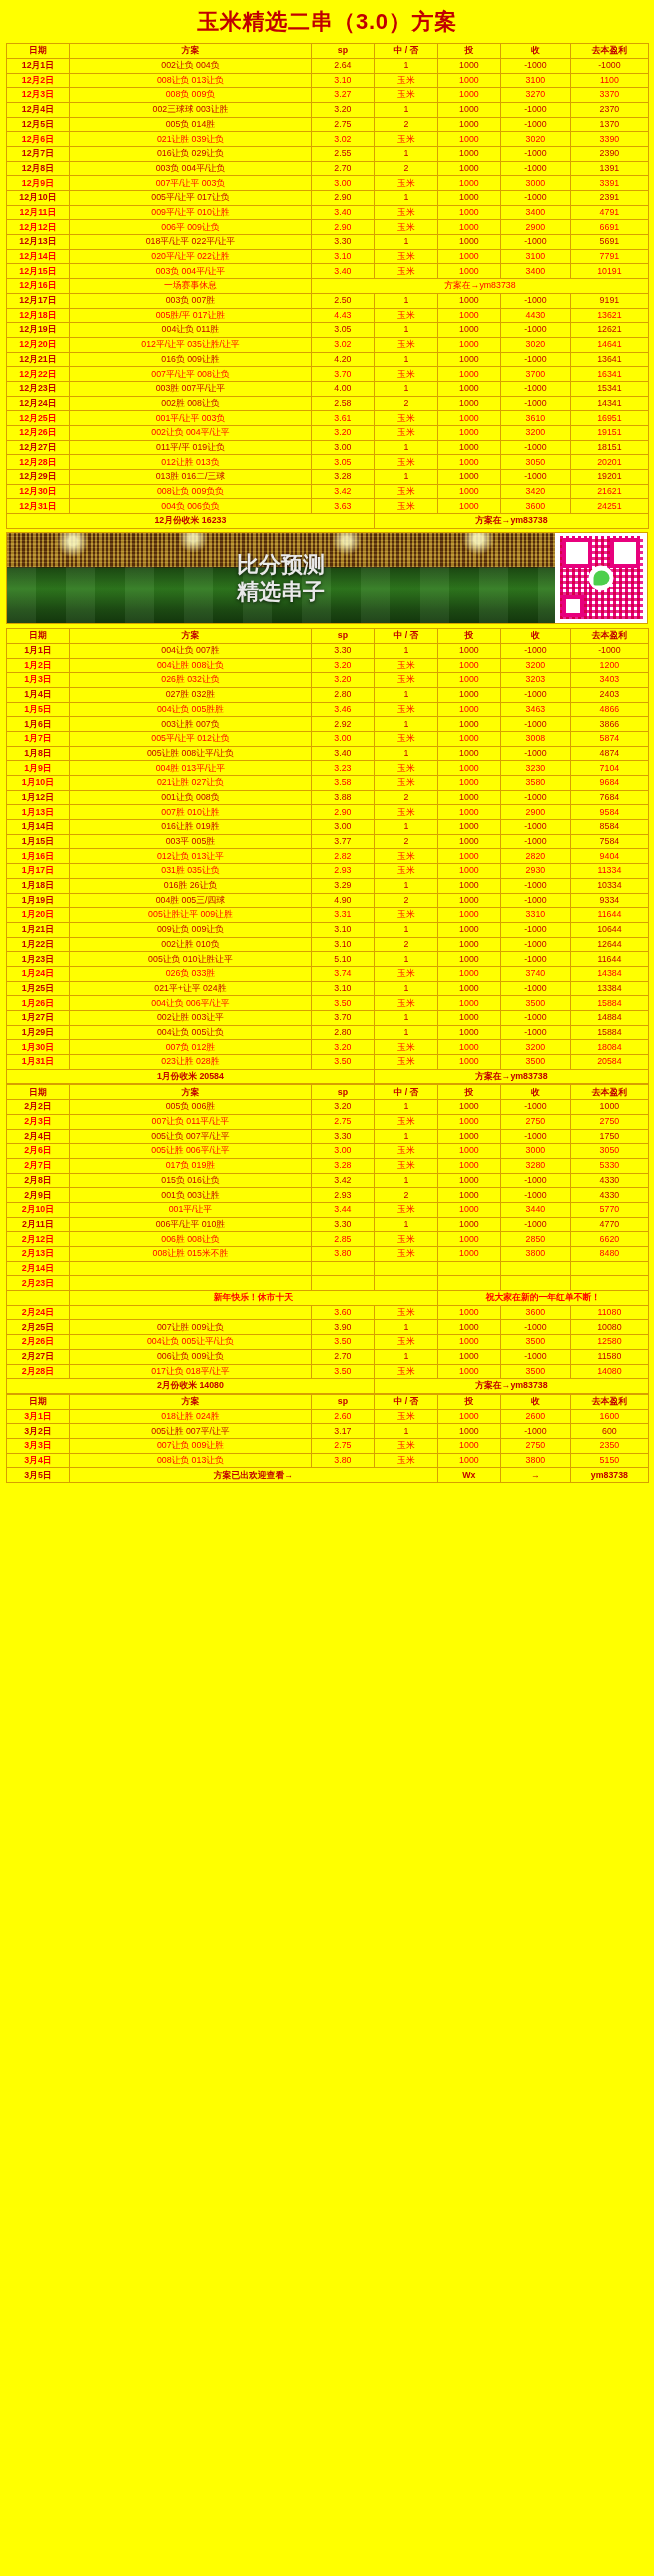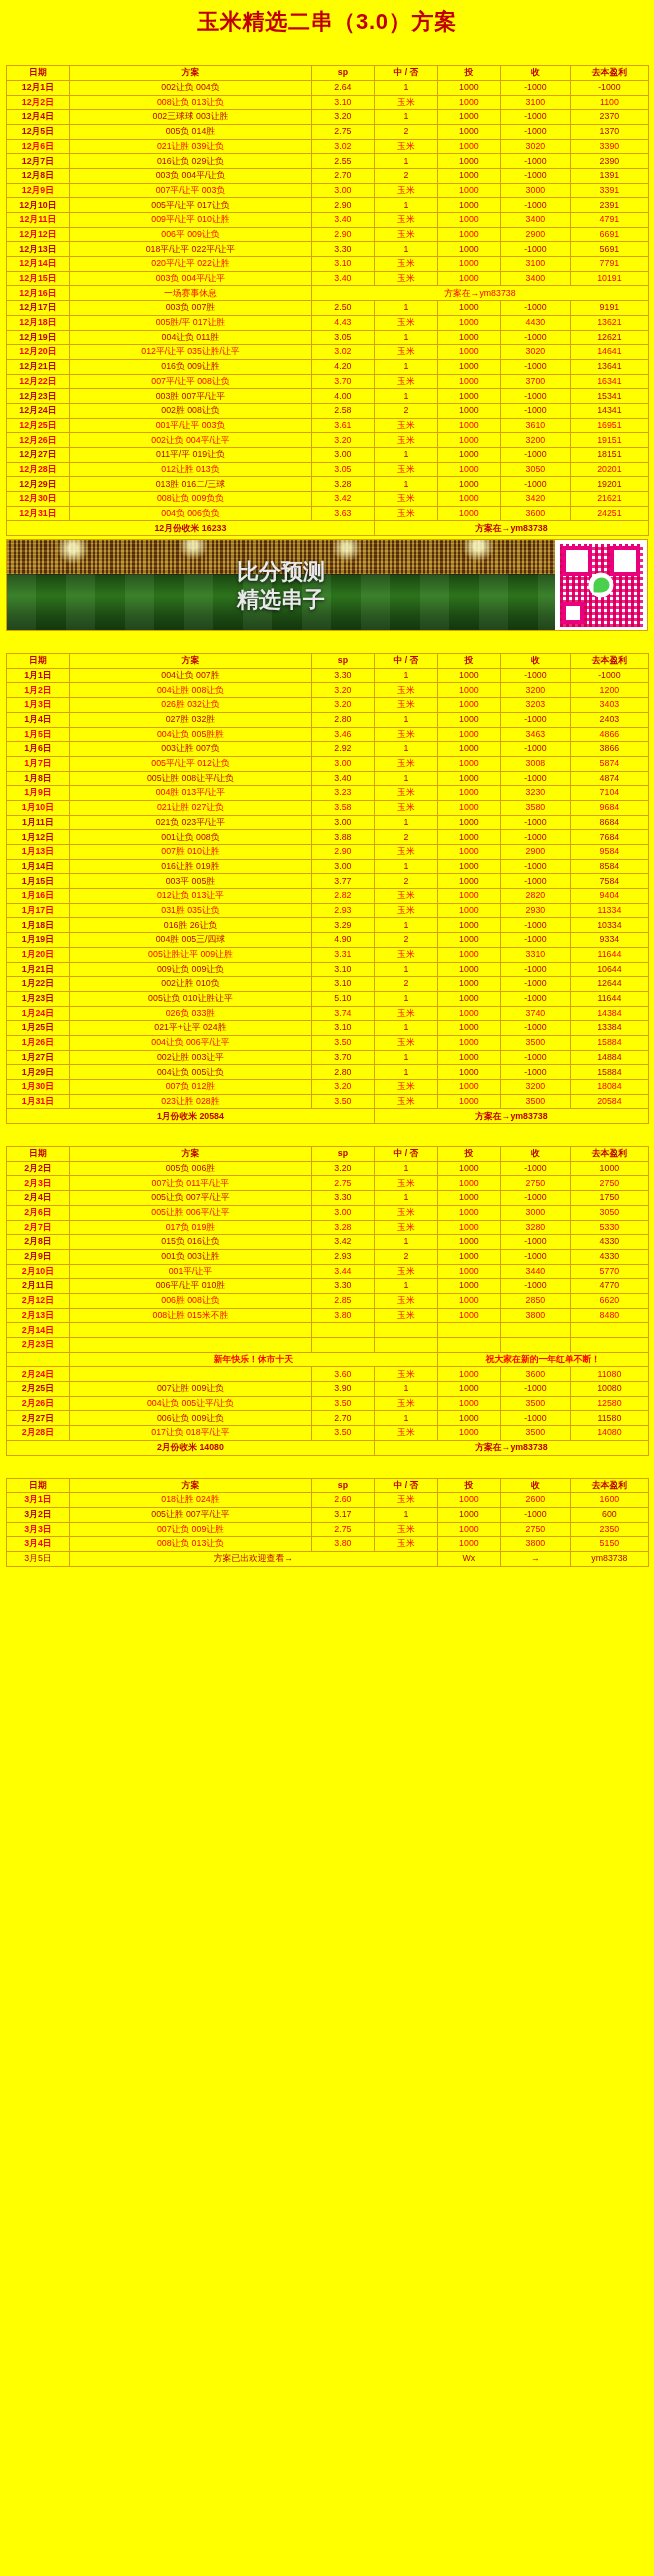--- a/index.html
+++ b/index.html
@@ -18,21 +18,20 @@
     font-weight:bold;
     font-size:22px;
     letter-spacing:0.7px;
     padding:2.9px 0 5.9px 0;
   }
   table.sheet {
     width:100%;
     border-collapse:collapse;
     table-layout:fixed;
     background:#ffff00;
-    margin-top:22px;
   }
   table.sheet td, table.sheet th {
     border:0.7px solid #d8a000;
     height:14.7px;
     padding:0 1.5px;
     text-align:center;
     font-size:8.8px;
     white-space:nowrap;
     overflow:hidden;
     line-height:13.2px;
@@ -146,21 +145,21 @@
     width:25px;height:25px;border-radius:50%;
     background:#ffffff;
     border:1.5px solid #ffffff;
     display:flex;align-items:center;justify-content:center;
   }
   .qr-center span {
     display:block;width:16px;height:14.7px;
     background:#4ccf4c;
     border-radius:50% 50% 50% 10%;
   }
-  .wx-row td { font-weight:normal; font-size:11.7px; padding:5.9px 0; }
+  .wx-row td { font-weight:bold; font-size:11.7px; padding:5.9px 0; }
 </style>
 </head>
 <body>
 
 <div class="page">
 
   <div class="title">玉米精选二串（3.0）方案</div>
 
   <table class="sheet">
     <colgroup>
@@ -194,20 +193,29 @@
           <td class=" dark">-1000</td>
         </tr>
         <tr>
           <td class="date red">12月2日</td>
           <td class="plan red">008让负 013让负</td>
           <td class=" red">3.10</td>
           <td class=" red">玉米</td>
           <td class=" red">1000</td>
           <td class=" red">3100</td>
           <td class=" red">1100</td>
+        </tr>
+        <tr>
+          <td class="date red">12月3日</td>
+          <td class="plan red">008负  009负</td>
+          <td class=" red">3.27</td>
+          <td class=" red">玉米</td>
+          <td class=" red">1000</td>
+          <td class=" red">3270</td>
+          <td class=" red">3370</td>
         </tr>
         <tr>
           <td class="date dark">12月4日</td>
           <td class="plan dark">002三球球  003让胜</td>
           <td class=" dark">3.20</td>
           <td class=" dark">1</td>
           <td class=" dark">1000</td>
           <td class=" dark">-1000</td>
           <td class=" dark">2370</td>
         </tr>
@@ -585,29 +593,20 @@
         <tr>
           <td class="date red">1月10日</td>
           <td class="plan red">021让胜  027让负</td>
           <td class=" red">3.58</td>
           <td class=" red">玉米</td>
           <td class=" red">1000</td>
           <td class=" red">3580</td>
           <td class=" red">9684</td>
         </tr>
         <tr>
-          <td class="date dark">1月11日</td>
-          <td class="plan dark">021负  023平/让平</td>
-          <td class=" dark">3.00</td>
-          <td class=" dark">1</td>
-          <td class=" dark">1000</td>
-          <td class=" dark">-1000</td>
-          <td class=" dark">8684</td>
-        </tr>
-        <tr>
           <td class="date dark">1月12日</td>
           <td class="plan dark">001让负  008负</td>
           <td class=" dark">3.88</td>
           <td class=" dark">2</td>
           <td class=" dark">1000</td>
           <td class=" dark">-1000</td>
           <td class=" dark">7684</td>
         </tr>
         <tr>
           <td class="date red">1月13日</td>

